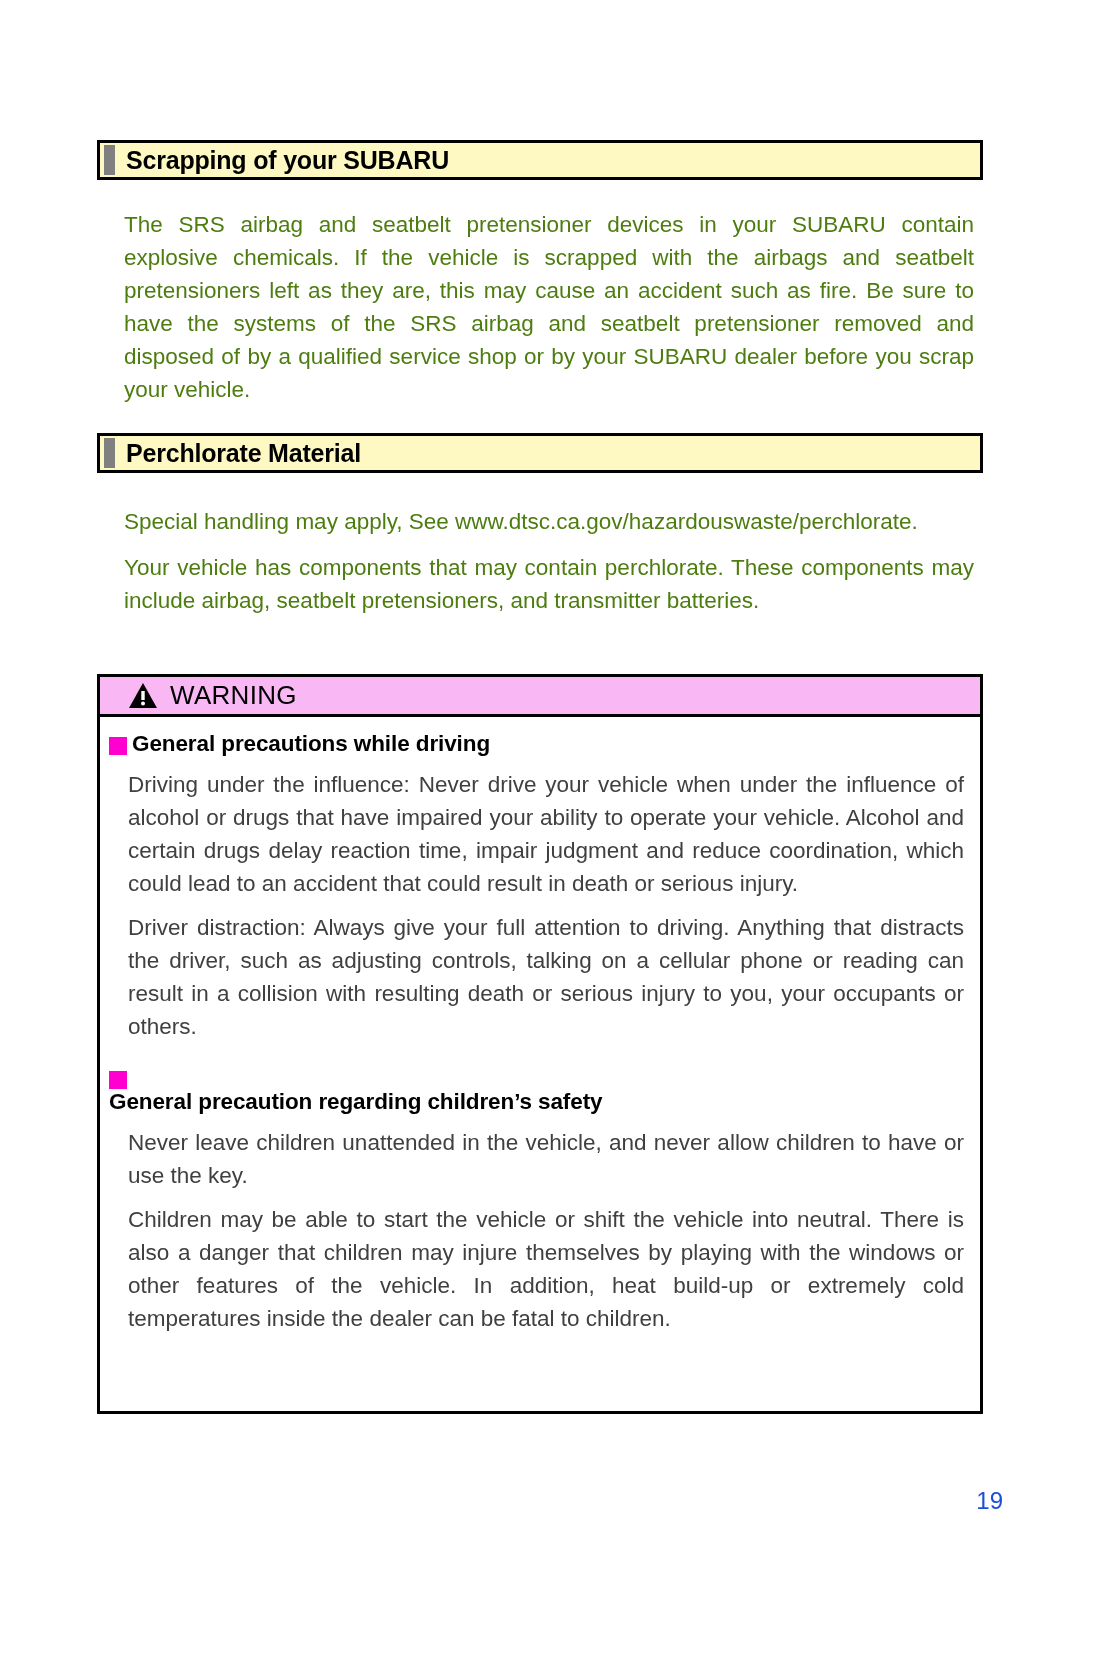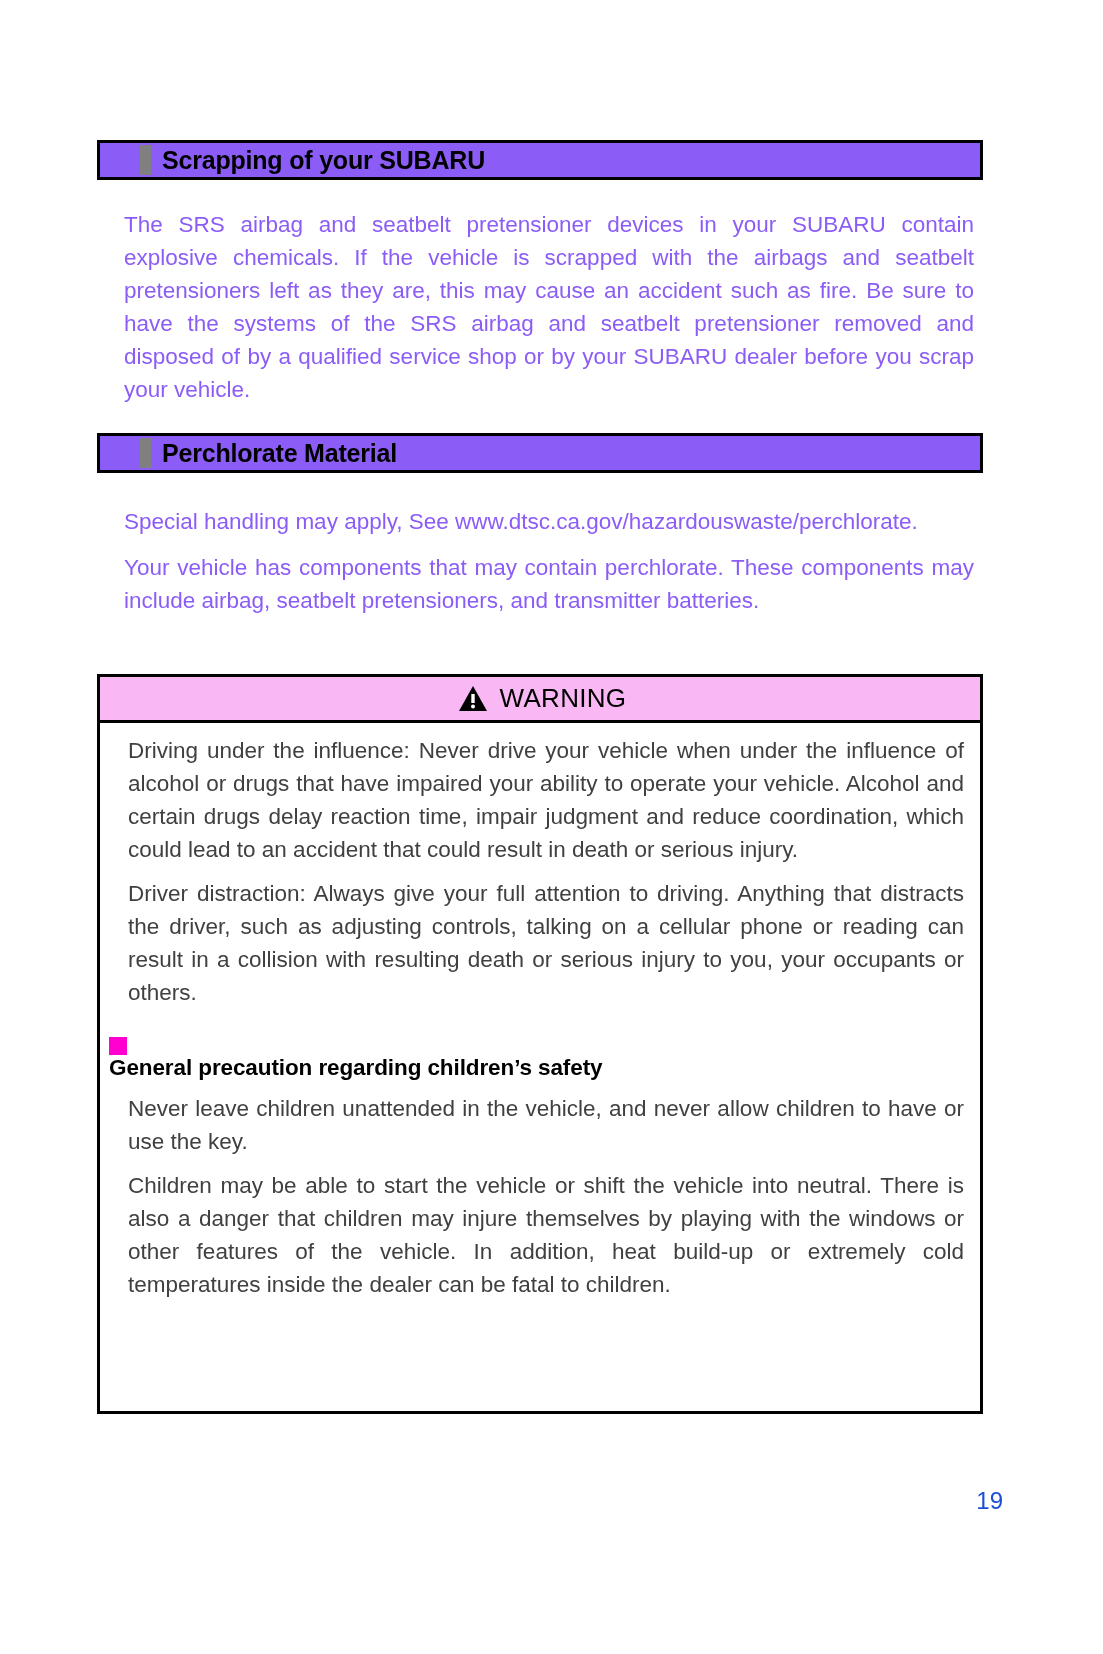--- a/index.html
+++ b/index.html
@@ -24,24 +24,23 @@
   }
 
   
   .section-header {
     position: absolute;
     left: 97px;
     width: 886px;
     height: 40px;
     box-sizing: border-box;
     border: 3px solid #000000;
-    background: #8b5cf6;
+    background: #fef9c3;
     display: flex;
     align-items: center;
-    padding-left: 36px;
   }
   .section-header .gray-tab {
     width: 11px;
     height: 30px;
     background: #808080;
     margin-left: 4px;
     flex: 0 0 auto;
   }
   .section-header .section-title {
     font-size: 25px;
@@ -51,43 +50,42 @@
     white-space: nowrap;
   }
 
   
   .para {
     position: absolute;
     font-size: 22.5px;
     line-height: 33px;
     text-align: justify;
     text-justify: inter-word;
-    color: #8b5cf6;
+    color: #4d7c0f;
   }
 
   
   .warning-box {
     position: absolute;
     left: 97px;
     top: 674px;
     width: 886px;
     height: 740px;
     box-sizing: border-box;
     border: 3px solid #000000;
     background: #ffffff;
   }
   .warning-banner {
-    height: 46px;
+    height: 40px;
     background: #f9b8f4;
     border-bottom: 3px solid #000000;
     display: flex;
     align-items: center;
-    padding-left: 4px;
+    padding-left: 28px;
     box-sizing: border-box;
-    justify-content: center;
   }
   .warn-triangle {
     width: 30px;
     height: 27px;
     flex: 0 0 auto;
     display: block;
   }
   .warning-label {
     font-size: 26px;
     margin-left: 12px;
@@ -165,20 +163,24 @@
       <svg class="warn-triangle" viewBox="0 0 30 27">
         <polygon points="15,1 29,26 1,26" fill="#000000"></polygon>
         <rect x="13.3" y="9" width="3.4" height="9" fill="#ffffff"></rect>
         <circle cx="15" cy="21.4" r="2.0" fill="#ffffff"></circle>
       </svg>
       <div class="warning-label">WARNING</div>
     </div>
 
     <div class="warn-inner">
 
+      <div class="wheading">
+        <span class="sq"></span>
+        <span class="wtext">General precautions while driving</span>
+      </div>
       <div class="wpara">Driving under the influence: Never drive your vehicle when under the influence of alcohol or drugs that have impaired your ability to operate your vehicle. Alcohol and certain drugs delay reaction time, impair judgment and reduce coordination, which could lead to an accident that could result in death or serious injury.</div>
       <div class="wpara">Driver distraction: Always give your full attention to driving. Anything that distracts the driver, such as adjusting controls, talking on a cellular phone or reading can result in a collision with resulting death or serious injury to you, your occupants or others.</div>
 
       <div class="wheading" style="margin-top:22px;flex-direction:column;">
         <span class="sq"></span>
         <span class="wtext">General precaution regarding children’s safety</span>
       </div>
       <div class="wpara">Never leave children unattended in the vehicle, and never allow children to have or use the key.</div>
       <div class="wpara">Children may be able to start the vehicle or shift the vehicle into neutral. There is also a danger that children may injure themselves by playing with the windows or other features of the vehicle. In addition, heat build-up or extremely cold temperatures inside the dealer can be fatal to children.</div>
 

